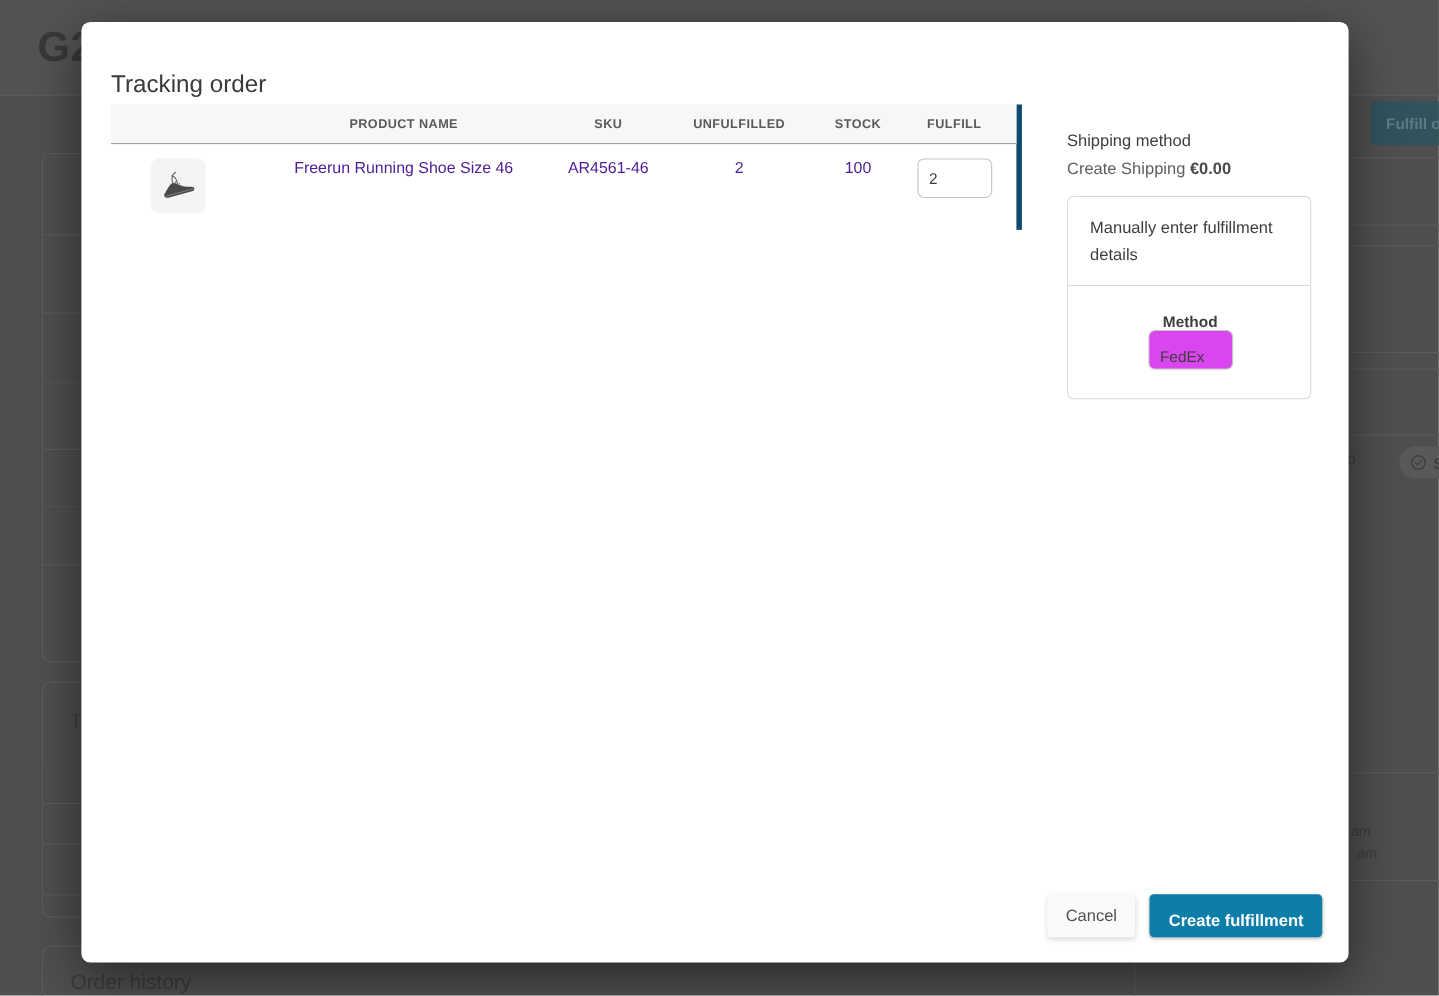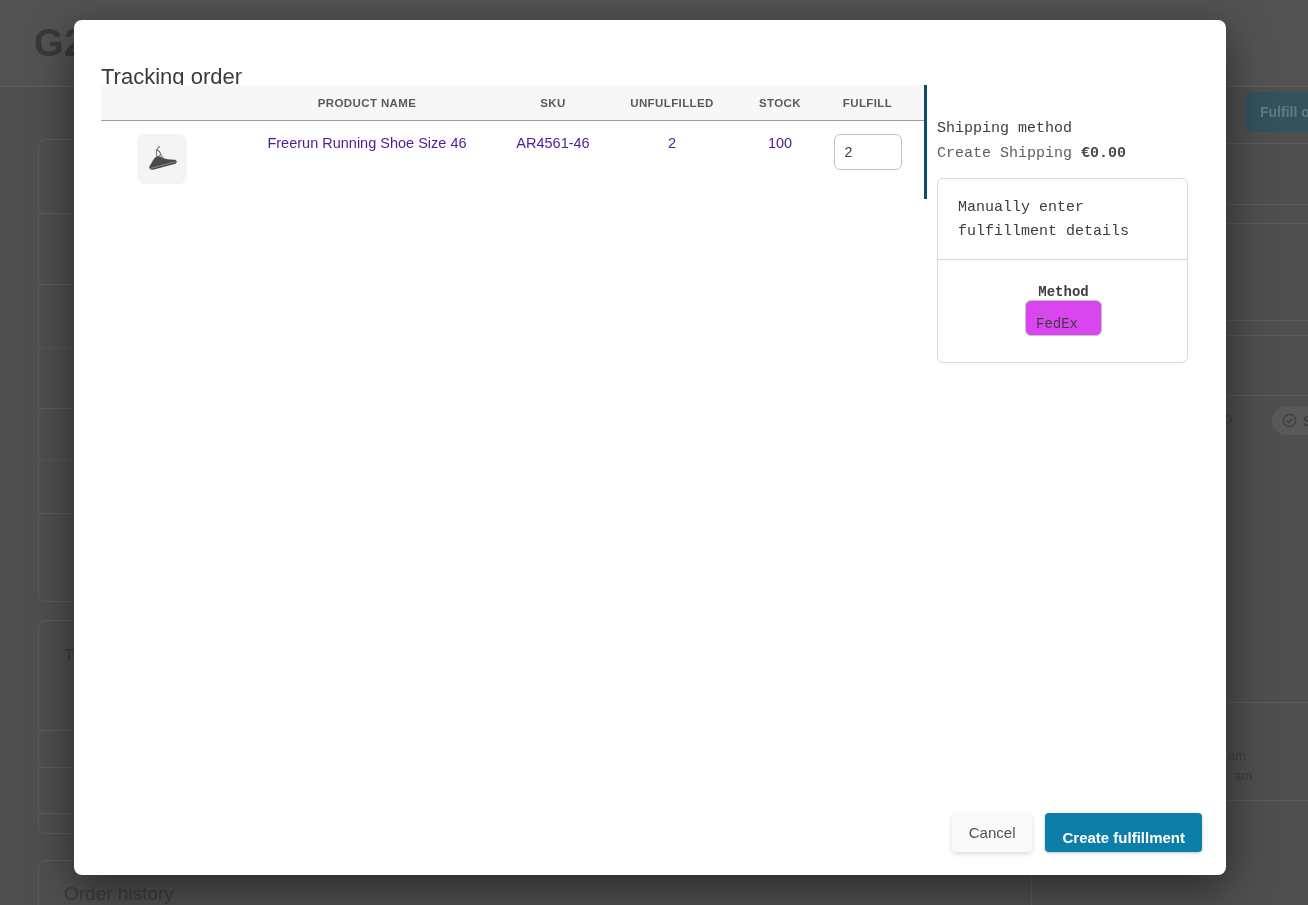--- a/index.html
+++ b/index.html
@@ -20,31 +20,31 @@
   .bg-line.dashed{border-top-style:dashed;}
   .bg-text{position:absolute;color:#3c3c3c;white-space:nowrap;}
   .bg-badge{position:absolute;left:1272px;top:406px;height:29px;padding:0 12px 0 10px;border-radius:15px;background:#595959;
     display:flex;align-items:center;gap:6px;color:#3f3f3f;font-size:14px;font-weight:600;}
   .bg-badge svg{flex:0 0 auto;}
   
   .modal{position:absolute;left:74px;top:20px;width:1152px;height:855px;background:#ffffff;border-radius:8px;
     box-shadow:0 12px 45px rgba(0,0,0,.5);}
   .modal-title{position:absolute;left:27px;top:44px;font-size:22px;color:#3a3a3a;font-weight:400;}
   
-  .ftable{position:absolute;left:27px;top:65px;width:823px;border-right:3px solid #0c4a6e;}
+  .ftable{position:absolute;left:27px;top:75px;width:823px;border-right:5px solid #0c4a6e;}
   .thead{display:flex;align-items:center;height:35px;background:#f7f7f7;border-bottom:1px solid #9e9e9e;}
   .th{font-size:11.5px;font-weight:700;color:#5a5a5a;letter-spacing:.4px;text-align:center;}
   .trow{display:flex;align-items:flex-start;height:78px;}
   .td{font-size:14.5px;color:#4c1d95;text-align:center;padding-top:14px;box-sizing:border-box;}
   .c1{width:122px;} .c2{width:288px;} .c3{width:84px;} .c4{width:154px;} .c5{width:62px;} .c6{width:113px;}
   .thumb{width:50px;height:50px;margin:13px 0 0 36px;background:#f4f4f4;border-radius:8px;display:flex;align-items:center;justify-content:center;}
   .qty-input{width:68px;height:36px;margin-top:13px;box-sizing:border-box;border:1px solid #c4c4c4;border-radius:6px;
     font-size:14px;color:#3d3d3d;padding:0 0 0 10px;font-family:inherit;outline:none;background:#fff;}
   
-  .rpanel{position:absolute;left:863px;top:100px;width:251px;font-family:Liberation Mono, monospace;}
+  .rpanel{position:absolute;left:896px;top:100px;width:222px;}
   .ship-head{font-size:15px;font-weight:500;color:#3d3d3d;margin:0 0 8px 0;}
   .ship-line{font-size:15px;color:#5e5e5e;margin:0 0 16px 0;}
   .ship-line b{color:#4a4a4a;font-weight:700;}
   .manual-box{border:1px solid #d9d9d9;border-radius:6px;background:#fff;}
   .manual-title{padding:17px 20px 15px 20px;font-size:15px;line-height:24px;color:#3d3d3d;border-bottom:1px solid #d9d9d9;}
   .manual-rows{padding:12px 18px 14px 20px;}
   .frow{display:flex;align-items:center;justify-content:space-between;margin:12px 0;flex-direction:column;}
   .flabel{font-size:14px;font-weight:700;color:#3d3d3d;}
   .tinput{width:77px;height:36px;box-sizing:border-box;border:1px solid #c4c4c4;border-radius:6px;font-size:14px;color:#3d3d3d;
     padding:12px 0 0 10px;font-family:inherit;outline:none;background:#d946ef;}

